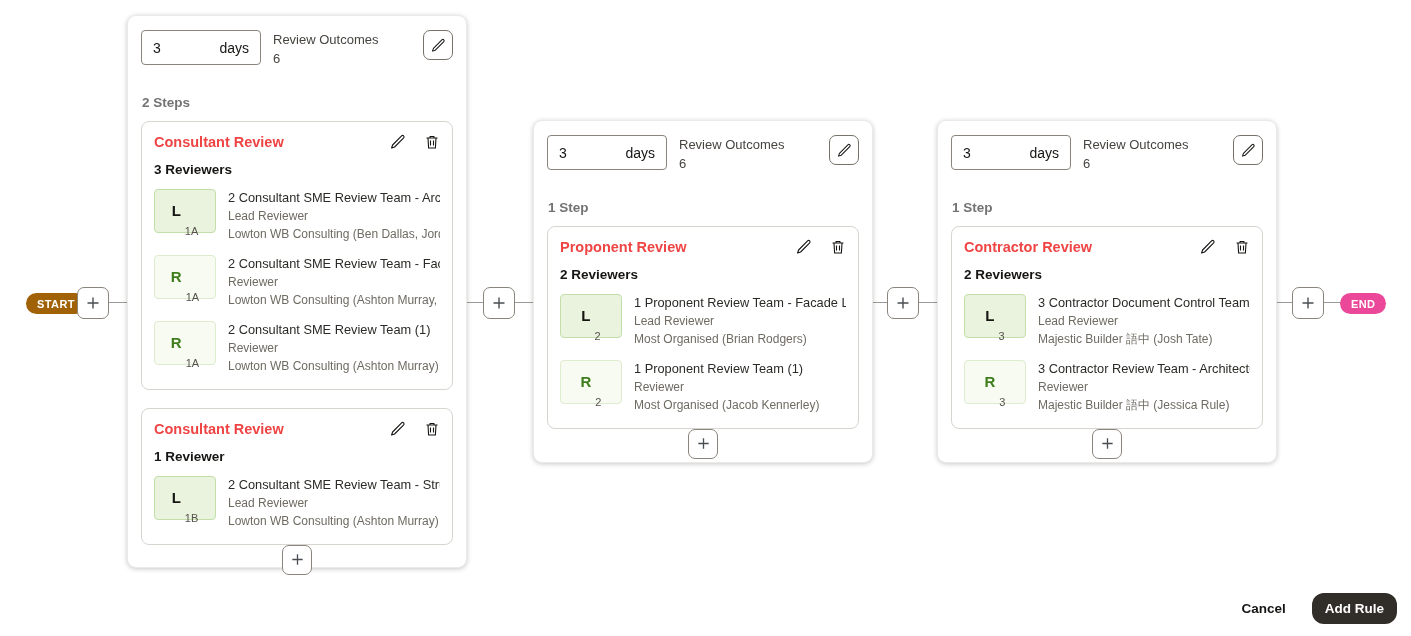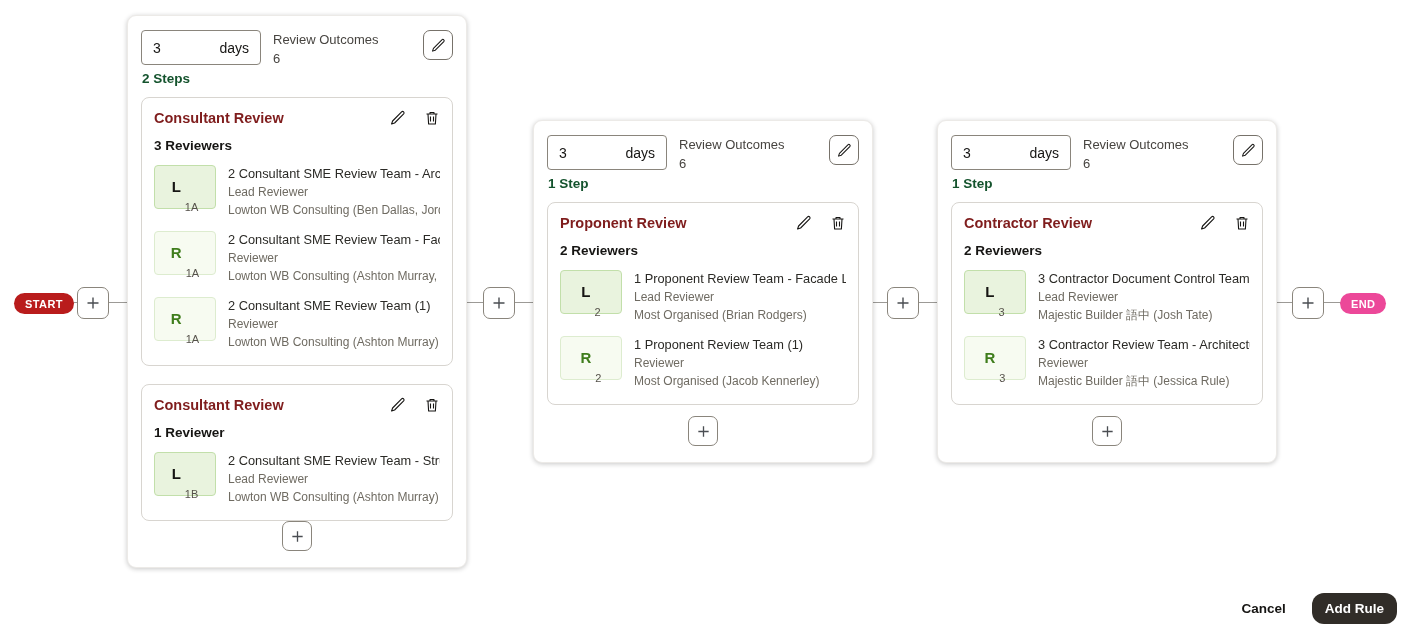--- a/index.html
+++ b/index.html
@@ -4,21 +4,21 @@
 <style>
   * { margin:0; padding:0; box-sizing:border-box; }
   html,body { width:1411px; height:636px; background:#ffffff; overflow:hidden;
     font-family:"Liberation Sans", sans-serif; color:#161513; }
   .canvas { position:relative; width:1411px; height:636px; }
 
   .flow-line { position:absolute; left:38px; top:302px; width:1336px; height:1px; background:#9c9a96; }
 
   .pill { position:absolute; top:293px; height:21px; border-radius:11px; color:#fff;
     font-size:11px; font-weight:bold; letter-spacing:.4px; display:flex; align-items:center; padding:0 11px; }
-  .pill-start { left:14px; background:#b91c1c; }
+  .pill-start { left:26px; background:#a16207; }
   .pill-end { left:1340px; background:#ec4899; }
 
   .connector-plus { position:absolute; top:287px; width:32px; height:32px; background:#fff;
     border:1px solid #8a857c; border-radius:7px; display:flex; align-items:center; justify-content:center;
     cursor:pointer; color:#4a4d52; }
   .cp-1{left:77px;} .cp-2{left:483px;} .cp-3{left:887px;} .cp-4{left:1292px;}
 
   .rule-card { position:absolute; width:340px; background:#fff; border:1px solid #eceae7;
     border-radius:9px; box-shadow:0 1px 5px rgba(0,0,0,.22); padding:14px 13px 8px 13px;
     display:flex; flex-direction:column; }
@@ -30,26 +30,26 @@
   .duration-box { width:120px; height:35px; border:1px solid #8a857c; border-radius:4px;
     display:flex; align-items:center; justify-content:space-between; padding:0 11px;
     font-size:14px; color:#161513; background:#fff; }
   .duration-box input { width:30px; border:none; outline:none; font-size:14px;
     font-family:"Liberation Sans", sans-serif; color:#161513; }
   .duration-unit { color:#161513; font-size:14px; }
   .outcomes { margin-left:12px; font-size:13px; color:#474440; line-height:1.45; padding-top:1px; }
   .edit-btn { margin-left:auto; width:30px; height:30px; border:1px solid #77726a; border-radius:7px;
     background:#fff; display:flex; align-items:center; justify-content:center; cursor:pointer; color:#161513; }
 
-  .steps-label { font-size:13.5px; font-weight:bold; margin:2px 0 11px 1px; color:#14532d; }
+  .steps-label { font-size:13.5px; font-weight:bold; margin:26px 0 11px 1px; color:#737373; }
 
   .step-card { border:1px solid #d8d5d0; border-radius:8px; background:#fff; padding:12px 12px 14px 12px; }
   .step-card + .step-card { margin-top:18px; }
   .step-header { display:flex; align-items:center; }
-  .step-title { font-size:14.5px; font-weight:bold; color:#7f1d1d; }
+  .step-title { font-size:14.5px; font-weight:bold; color:#ef4444; }
   .step-icons { margin-left:auto; display:flex; gap:18px; }
   .icon-btn { background:none; border:none; cursor:pointer; color:#161513; padding:0; display:flex; }
   .reviewers-label { font-size:13.5px; font-weight:bold; margin:12px 0 10px 0; }
 
   .reviewer { display:flex; margin-top:12px; }
   .reviewer:first-of-type { margin-top:0; }
   .badge { width:62px; height:44px; border-radius:4px; flex-shrink:0;
     display:flex; align-items:center; justify-content:center; gap:4px; }
   .badge-l { background:#e9f3de; border:1px solid #c2dfaa; }
   .badge-r { background:#f7fbf1; border:1px solid #ddeccf; }

